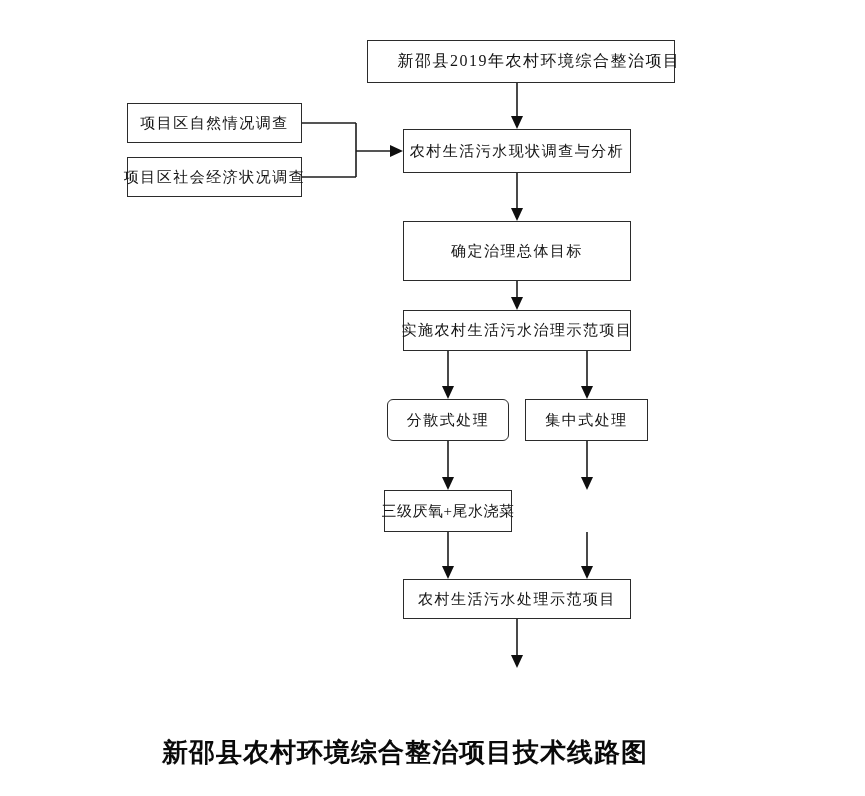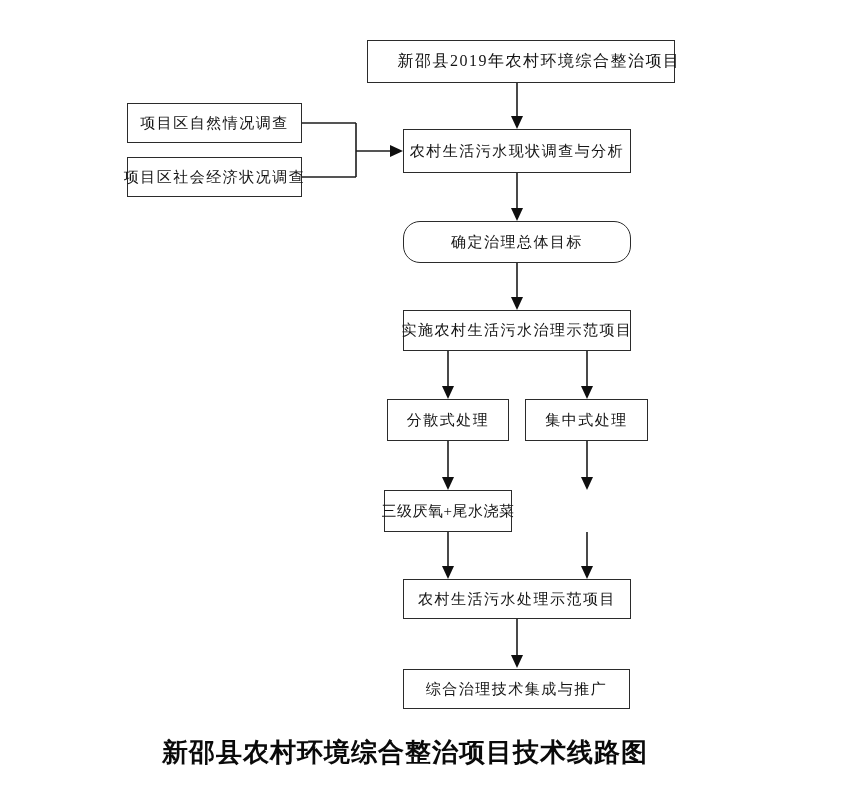--- a/index.html
+++ b/index.html
@@ -13,23 +13,23 @@
   .node{
     position:absolute;display:flex;align-items:center;justify-content:center;
     border:1.4px solid #2b2b2b;background:#ffffff;color:#141414;
     font-size:15px;letter-spacing:1.5px;white-space:nowrap;
     box-sizing:border-box;text-align:center;
   }
   .n-root{left:367px;top:40px;width:308px;height:43px;font-size:16px;padding-left:36px;}
   .n-survey-natural{left:127px;top:103px;width:175px;height:40px;}
   .n-survey-socio{left:127px;top:157px;width:175px;height:40px;font-family:Liberation Mono, monospace;}
   .n-status{left:403px;top:129px;width:228px;height:44px;}
-  .n-goal{left:403px;top:221px;width:228px;height:42px;border-radius:17px;}
+  .n-goal{left:403px;top:221px;width:228px;height:60px;}
   .n-demo{left:403px;top:310px;width:228px;height:41px;}
-  .n-decentralized{left:387px;top:399px;width:122px;height:42px;}
+  .n-decentralized{left:387px;top:399px;width:122px;height:42px;border-radius:6px;}
   .n-centralized{left:525px;top:399px;width:123px;height:42px;}
   .n-tertiary{left:384px;top:490px;width:128px;height:42px;letter-spacing:0.5px;}
   .n-wetland{left:525px;top:490px;width:123px;height:42px;letter-spacing:0.5px;}
   .n-treatdemo{left:403px;top:579px;width:228px;height:40px;}
   .n-promotion{left:403px;top:669px;width:227px;height:40px;}
   .caption{
     position:absolute;left:155px;top:735px;width:500px;text-align:center;
     font-family:"Liberation Sans","DejaVu Sans",sans-serif;
     font-weight:bold;font-size:26px;color:#0a0a0a;letter-spacing:1px;
   }
@@ -89,17 +89,16 @@
 
   <div class="node n-decentralized">分散式处理</div>
 
   <div class="node n-centralized">集中式处理</div>
 
   <div class="node n-tertiary">三级厌氧+尾水浇菜</div>
 
 
   <div class="node n-treatdemo">农村生活污水处理示范项目</div>
 
-  <div class="node n-promotion">综合治理技术集成与推广</div>
 
   <div class="caption">新邵县农村环境综合整治项目技术线路图</div>
 
 </div>
 
 </body></html>

